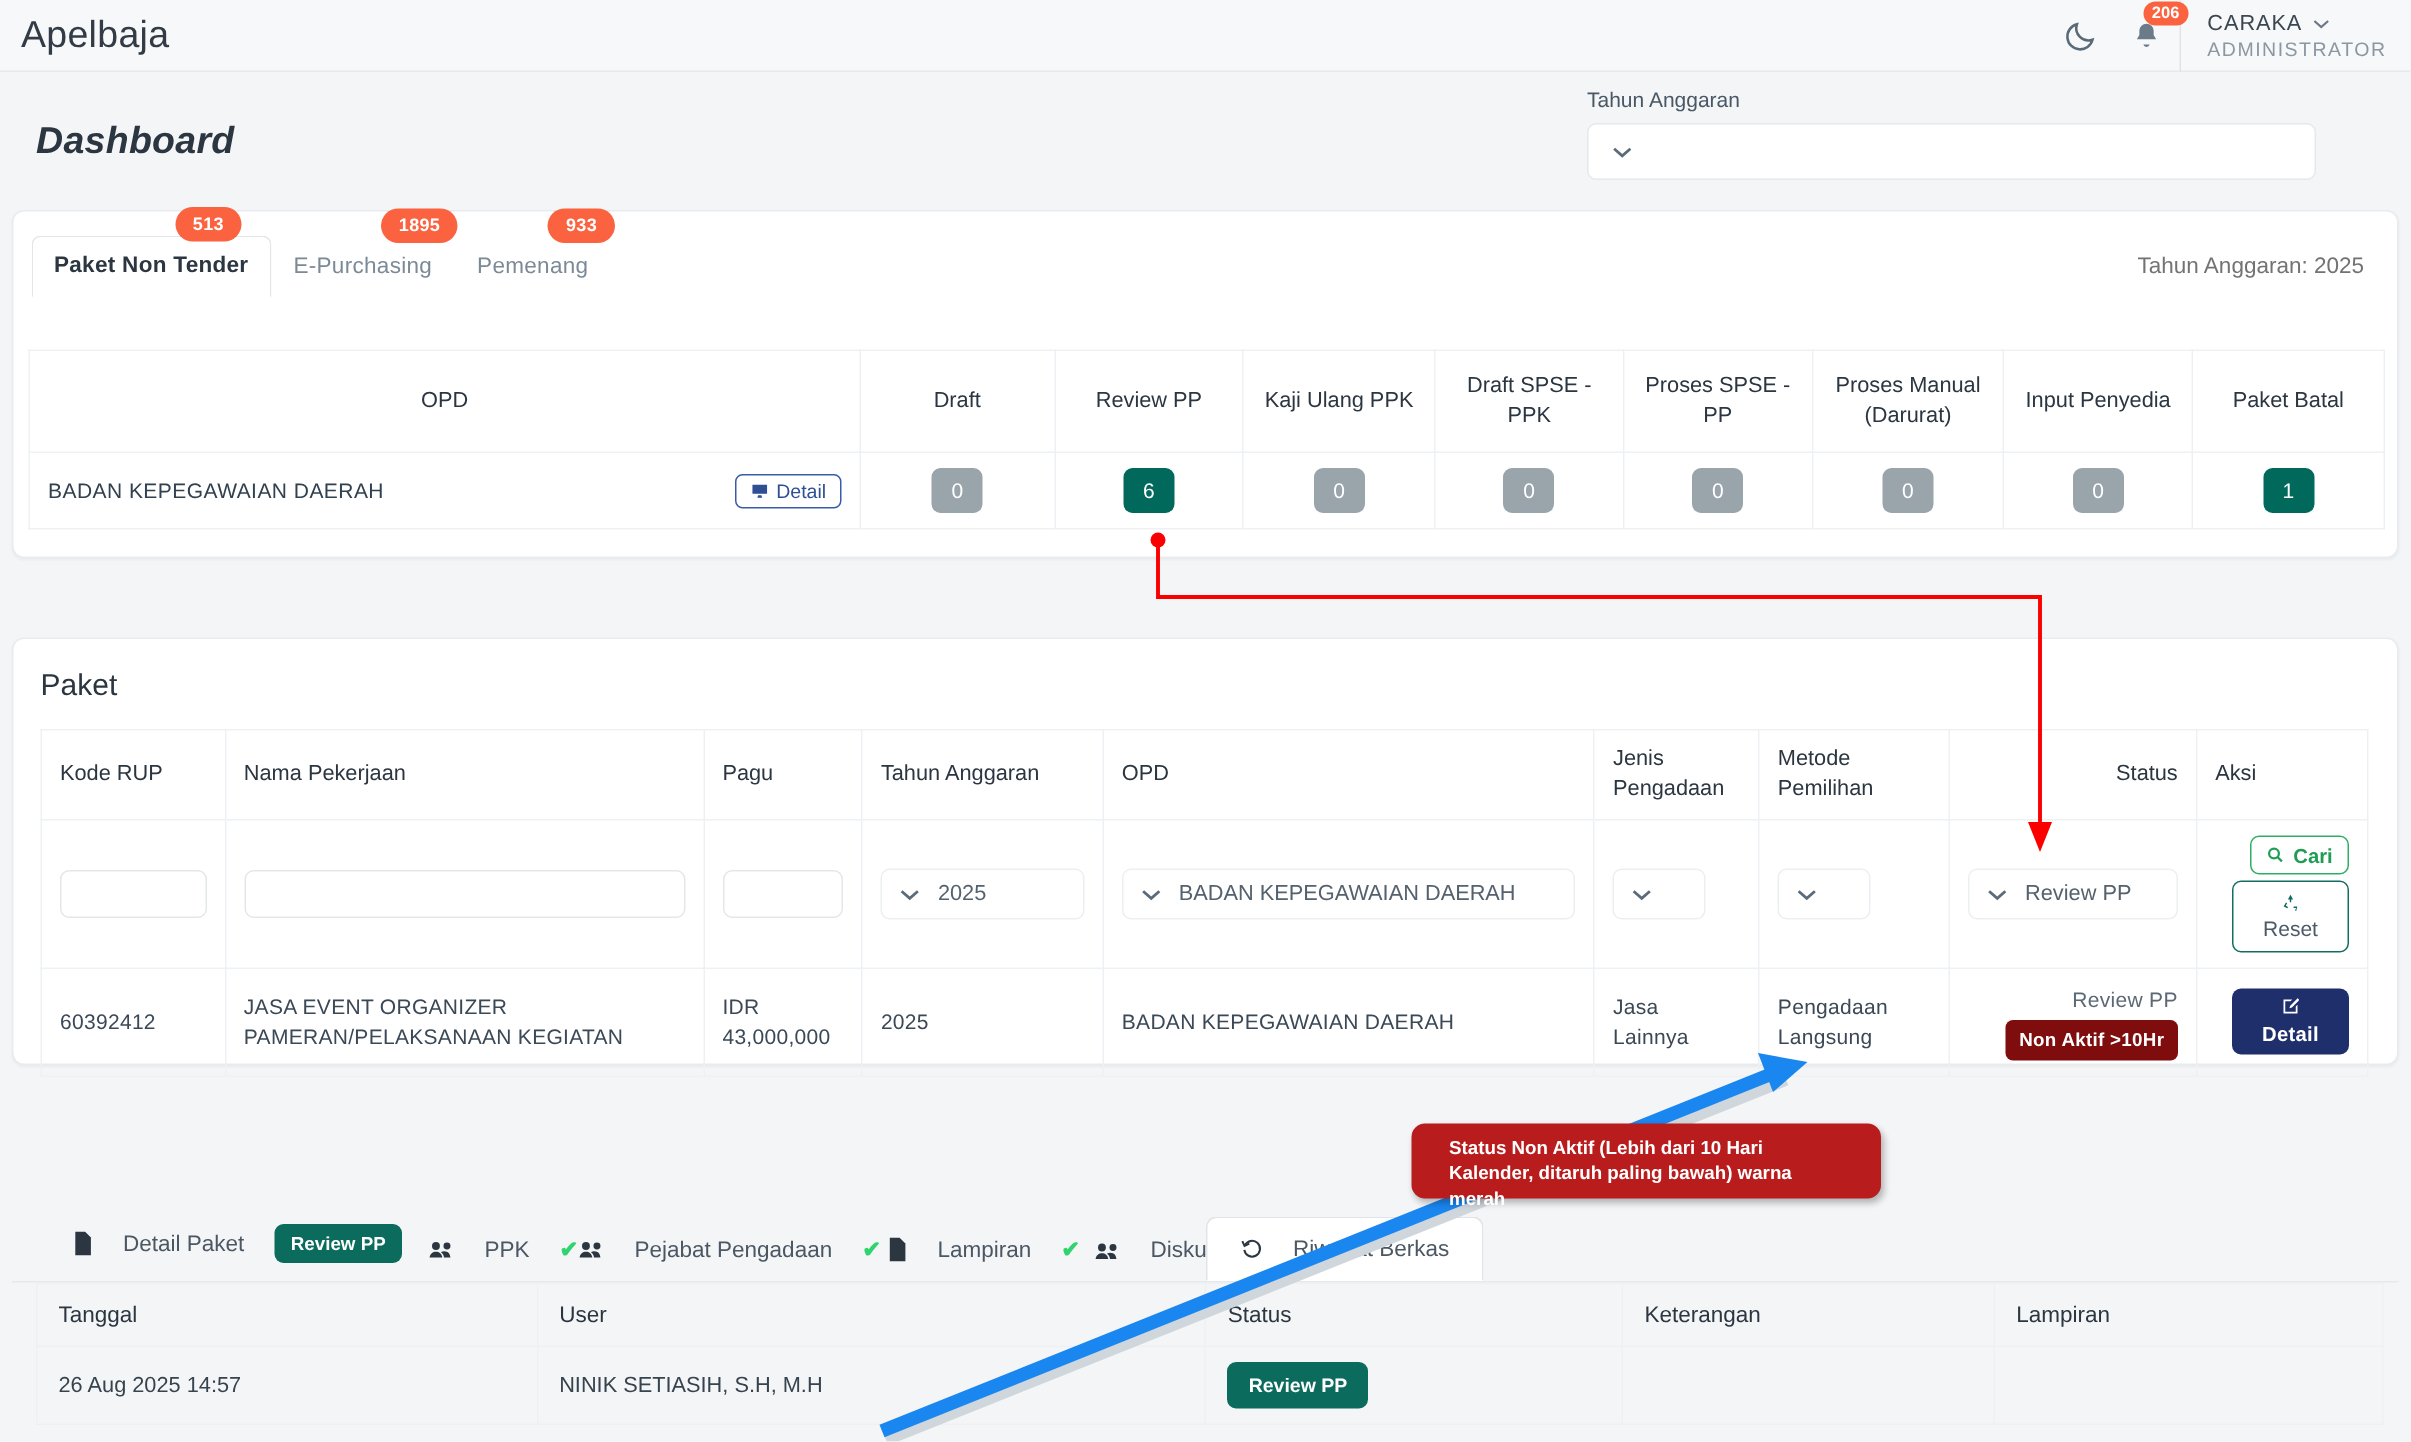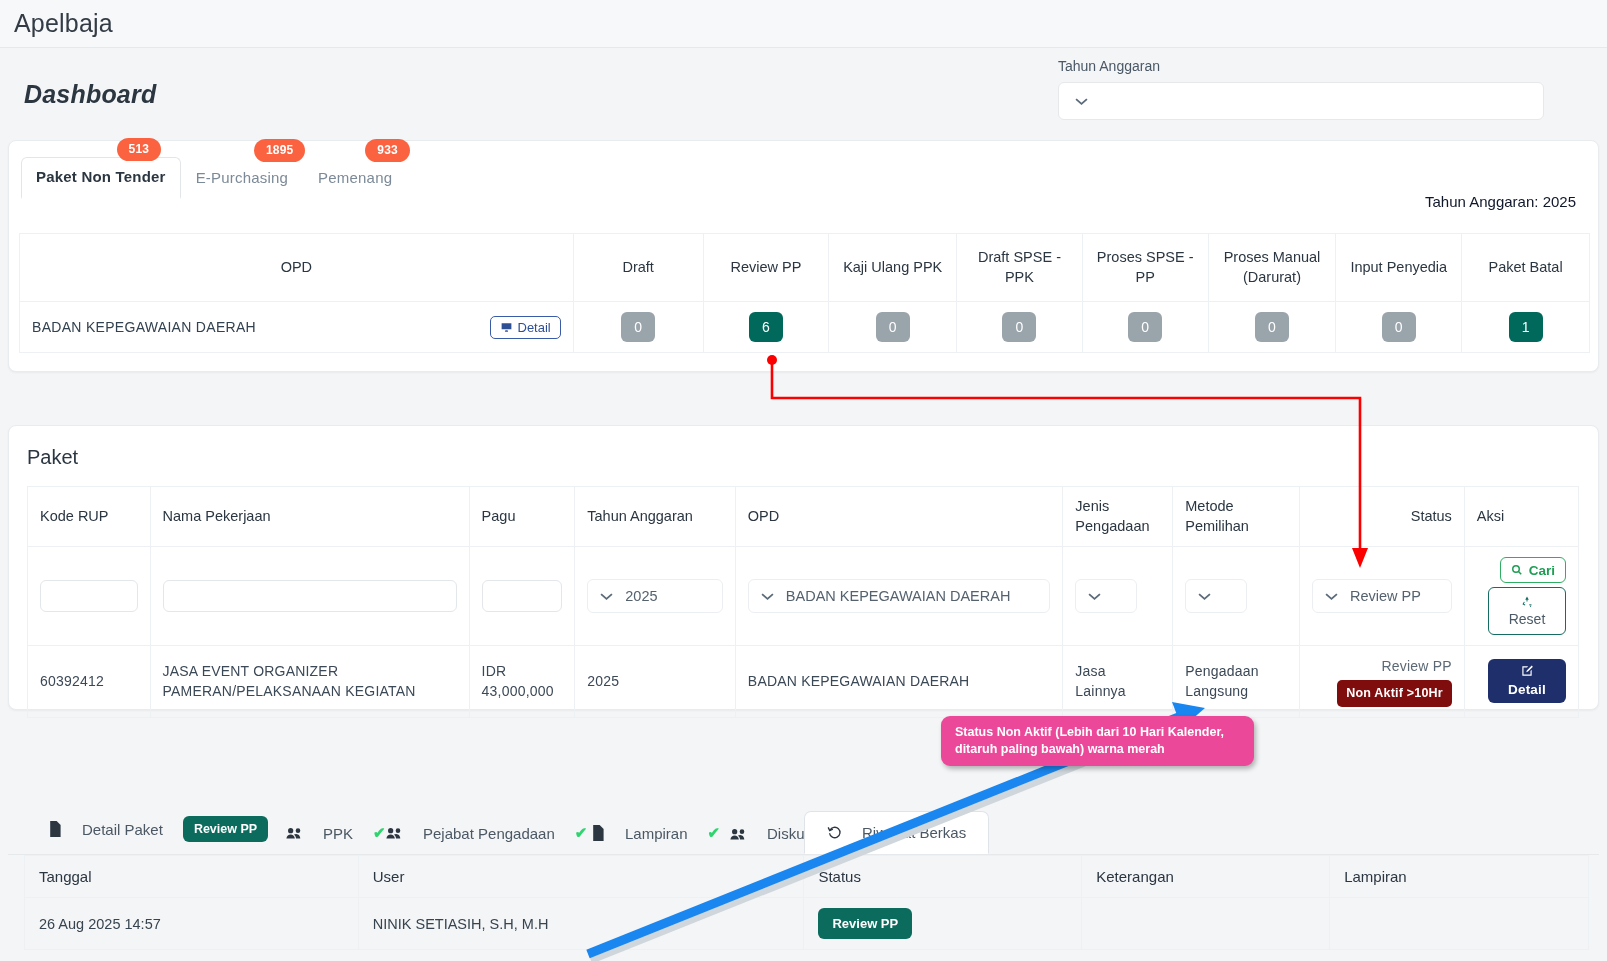--- a/index.html
+++ b/index.html
@@ -68,21 +68,21 @@
   }
   .tab.active {
     color:#2b3641; font-weight:600; background:#fff;
     border:1px solid #e3e6e9; border-bottom:2px solid #fff; border-radius:6px 6px 0 0;
   }
   .tab-badge {
     position:absolute; top:-20px; left: 60%;
     background:#fb6340; color:#fff; font-size:12px; font-weight:600;
     border-radius:14px; padding:5px 12px; line-height:13px;
   }
-  .ta-right { position:absolute; right:22px; top:28px; font-size:15px; color:#0f172a;margin-top:24px; }
+  .ta-right { position:absolute; right:22px; top:28px; font-size:15px; color:#737373; }
 
   table.grid { border-collapse: collapse; width:100%;border-radius:18px; }
   table.grid th, table.grid td { border:1px solid #eef1f4; }
   table.grid th { font-size:14.5px; font-weight:400; color:#2b3641; padding:10px 12px; vertical-align:middle;}
   table.grid td { font-size:14px; color:#3b4856; padding:10px 12px; }
 
   #dash-table-wrap { position:absolute; left:10px; top:92px; width:1571px; }
   #dash-table-wrap th { text-align:center; height:68px; line-height:1.35; }
   #dash-table-wrap th.opd-th { text-align:center; }
   #dash-table-wrap td { height:42px; }
@@ -139,34 +139,56 @@
   }
   .btab.active { background:#fff; border:1px solid #e0e4e8; border-bottom:1px solid #fff; border-radius:7px 7px 0 0; }
   .chip-green { background:#0b6b5c; color:#fff; font-size:12.5px; font-weight:700; border-radius:6px; padding:6px 11px; }
   .check { color:#2fd46f; font-size:15px; font-weight:700; }
 
   #hist-table-wrap { position:absolute; left:24px; top:855px; width:1565px; }
   #hist-table-wrap th { text-align:left; font-size:15px; height:42px; padding:10px 14px; color:#2b3641; }
   #hist-table-wrap td { height:52px; font-size:14.5px; padding:10px 14px; color:#37444f; }
   .chip-status { background:#0b6b5c; color:#fff; font-size:13px; font-weight:700; border-radius:6px; padding:8px 14px; display:inline-block; }
   .callout {
-    position:absolute; left:941px; top:716px; width:313px; height:50px;
-    background:#ec4899; border-radius:9px; color:#fff;
+    position:absolute; left:941px; top:749px; width:313px; height:50px;
+    background:#b91c1c; border-radius:9px; color:#fff;
     font-size:12.5px; font-weight:700; line-height:1.35;
-    padding:8px 14px; box-shadow: 2px 3px 5px rgba(0,0,0,.28);
+    padding:8px 25px; box-shadow: 2px 3px 5px rgba(0,0,0,.28);
   }
   svg.overlay { position:absolute; left:0; top:0; width:1607px; height:961px; pointer-events:none; }
 </style>
 </head>
 <body>
 
 <div id="root">
 
   <div class="topbar">
     <div class="brand">Apelbaja</div>
+    <div class="topbar-right">
+      <div class="icon-btn">
+        <svg class="moon" width="24" height="24" viewBox="0 0 24 24" fill="none" stroke="currentColor" stroke-width="1.7">
+          <path d="M20 14.5A8.2 8.2 0 0 1 9.6 4.2 8.5 8.5 0 1 0 20 14.5z"></path>
+        </svg>
+      </div>
+      <div class="bell-wrap">
+        <svg class="bell" width="22" height="22" viewBox="0 0 24 24" fill="currentColor">
+          <path d="M12 3a5.2 5.2 0 0 0-5.2 5.2v3.1L5 14.4h14l-1.8-3.1V8.2A5.2 5.2 0 0 0 12 3zm0 17a2.4 2.4 0 0 0 2.3-1.8H9.7A2.4 2.4 0 0 0 12 20z"></path>
+        </svg>
+        <span class="badge-count">206</span>
+      </div>
+      <div class="user-box">
+        <span class="user-name">
+          <span>CARAKA</span>
+          <svg width="11" height="8" viewBox="0 0 12 8" fill="none" stroke="#6b7883" stroke-width="1.6">
+              <path d="M1 1.8 6 6.2 11 1.8"></path>
+            </svg>
+        </span>
+        <span class="user-role">ADMINISTRATOR</span>
+      </div>
+    </div>
   </div>
 
   <div class="page-title">Dashboard</div>
   <div class="ta-label">Tahun Anggaran</div>
   <div class="ta-select">
     <svg width="13" height="9" viewBox="0 0 12 8" fill="none" stroke="#5b6b7a" stroke-width="1.7">
         <path d="M1 1.8 6 6.2 11 1.8"></path>
       </svg>
     <span></span>
   </div>

